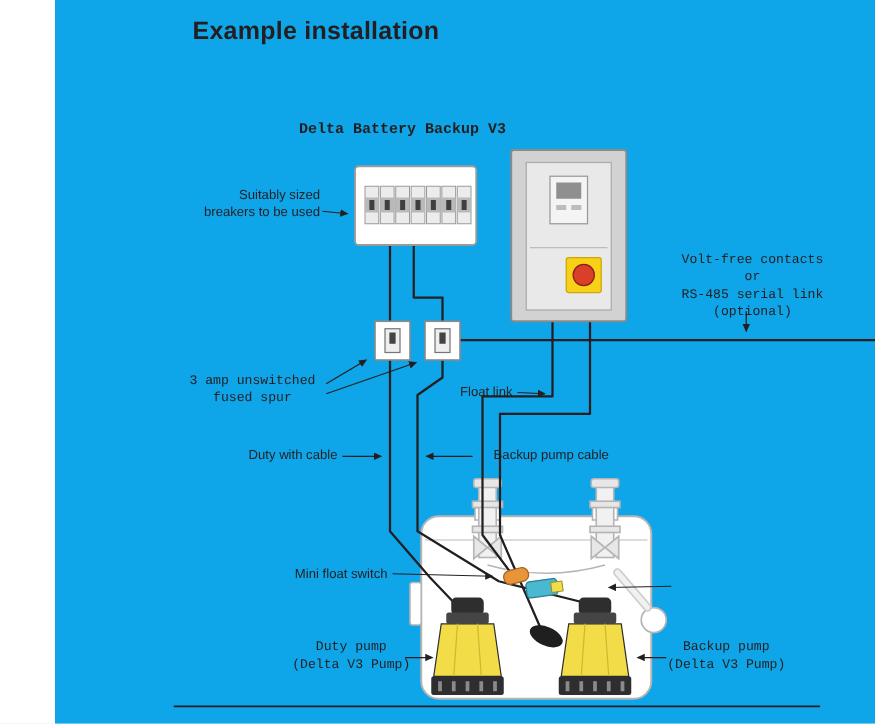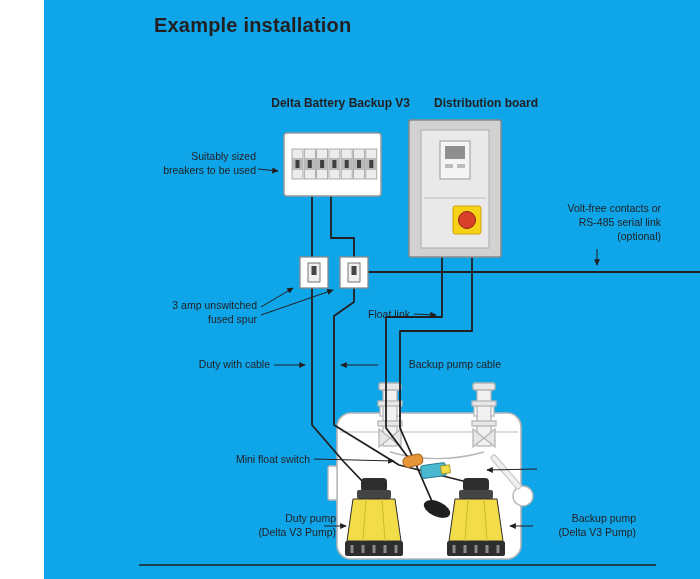--- a/index.html
+++ b/index.html
@@ -1,23 +1,23 @@
 <!DOCTYPE html>
 <html><head>
 <meta charset="utf-8">
 <style>
   html,body{margin:0;padding:0;background:#ffffff;}
   #stage{position:relative;width:700px;height:579px;background:#0ea5e9;
          font-family:"Liberation Sans",sans-serif;color:#231f20;overflow:hidden;margin-left:44px;}
   #diagram-svg{position:absolute;left:0;top:0;}
   .label{position:absolute;font-size:10.5px;line-height:1.32;white-space:pre-line;color:#231f20;}
   .label.bold{font-weight:700;font-size:12px;}
-  .center{text-align:right;}
+  .center{text-align:center;font-family:Liberation Mono, monospace;}
   .right{text-align:right;}
-  .left{text-align:right;}
+  .left{text-align:center;}
   #page-title{position:absolute;left:110px;top:14px;margin:0;font-size:20px;font-weight:700;letter-spacing:.2px;color:#231f20;}
 </style>
 </head>
 <body>
 
 <div id="stage">
 
   <h1 id="page-title">Example installation</h1>
 
   <svg id="diagram-svg" width="700" height="579" viewBox="0 0 700 579">
@@ -181,21 +181,20 @@
       <line x1="230" y1="365" x2="261" y2="365" marker-end="url(#arr)"></line>
       <line x1="334" y1="365" x2="297" y2="365" marker-end="url(#arr)"></line>
       <line x1="270" y1="459" x2="350" y2="461" marker-end="url(#arr)"></line>
       <line x1="493" y1="469" x2="443" y2="470" marker-end="url(#arr)"></line>
       <line x1="280" y1="526" x2="302" y2="526" marker-end="url(#arr)"></line>
       <line x1="489" y1="526" x2="466" y2="526" marker-end="url(#arr)"></line>
     </g>
   </svg>
 
   <div class="label bold center" style="left:190px;top:96px;width:176px;">Delta Battery Backup V3</div>
-  <div class="label bold center" style="left:370px;top:96px;width:124px;">Distribution board</div>
   <div class="label right" style="left:100px;top:150px;width:112px;text-align:right;">Suitably sized
 breakers to be used</div>
   <div class="label center" style="left:499px;top:202px;width:118px;">Volt-free contacts or
 RS-485 serial link
 (optional)</div>
   <div class="label center" style="left:103px;top:299px;width:110px;">3 amp unswitched
 fused spur</div>
   <div class="label right" style="left:296px;top:308px;width:70px;">Float link</div>
   <div class="label right" style="left:126px;top:358px;width:100px;">Duty with cable</div>
   <div class="label left" style="left:337px;top:358px;width:120px;">Backup pump cable</div>

